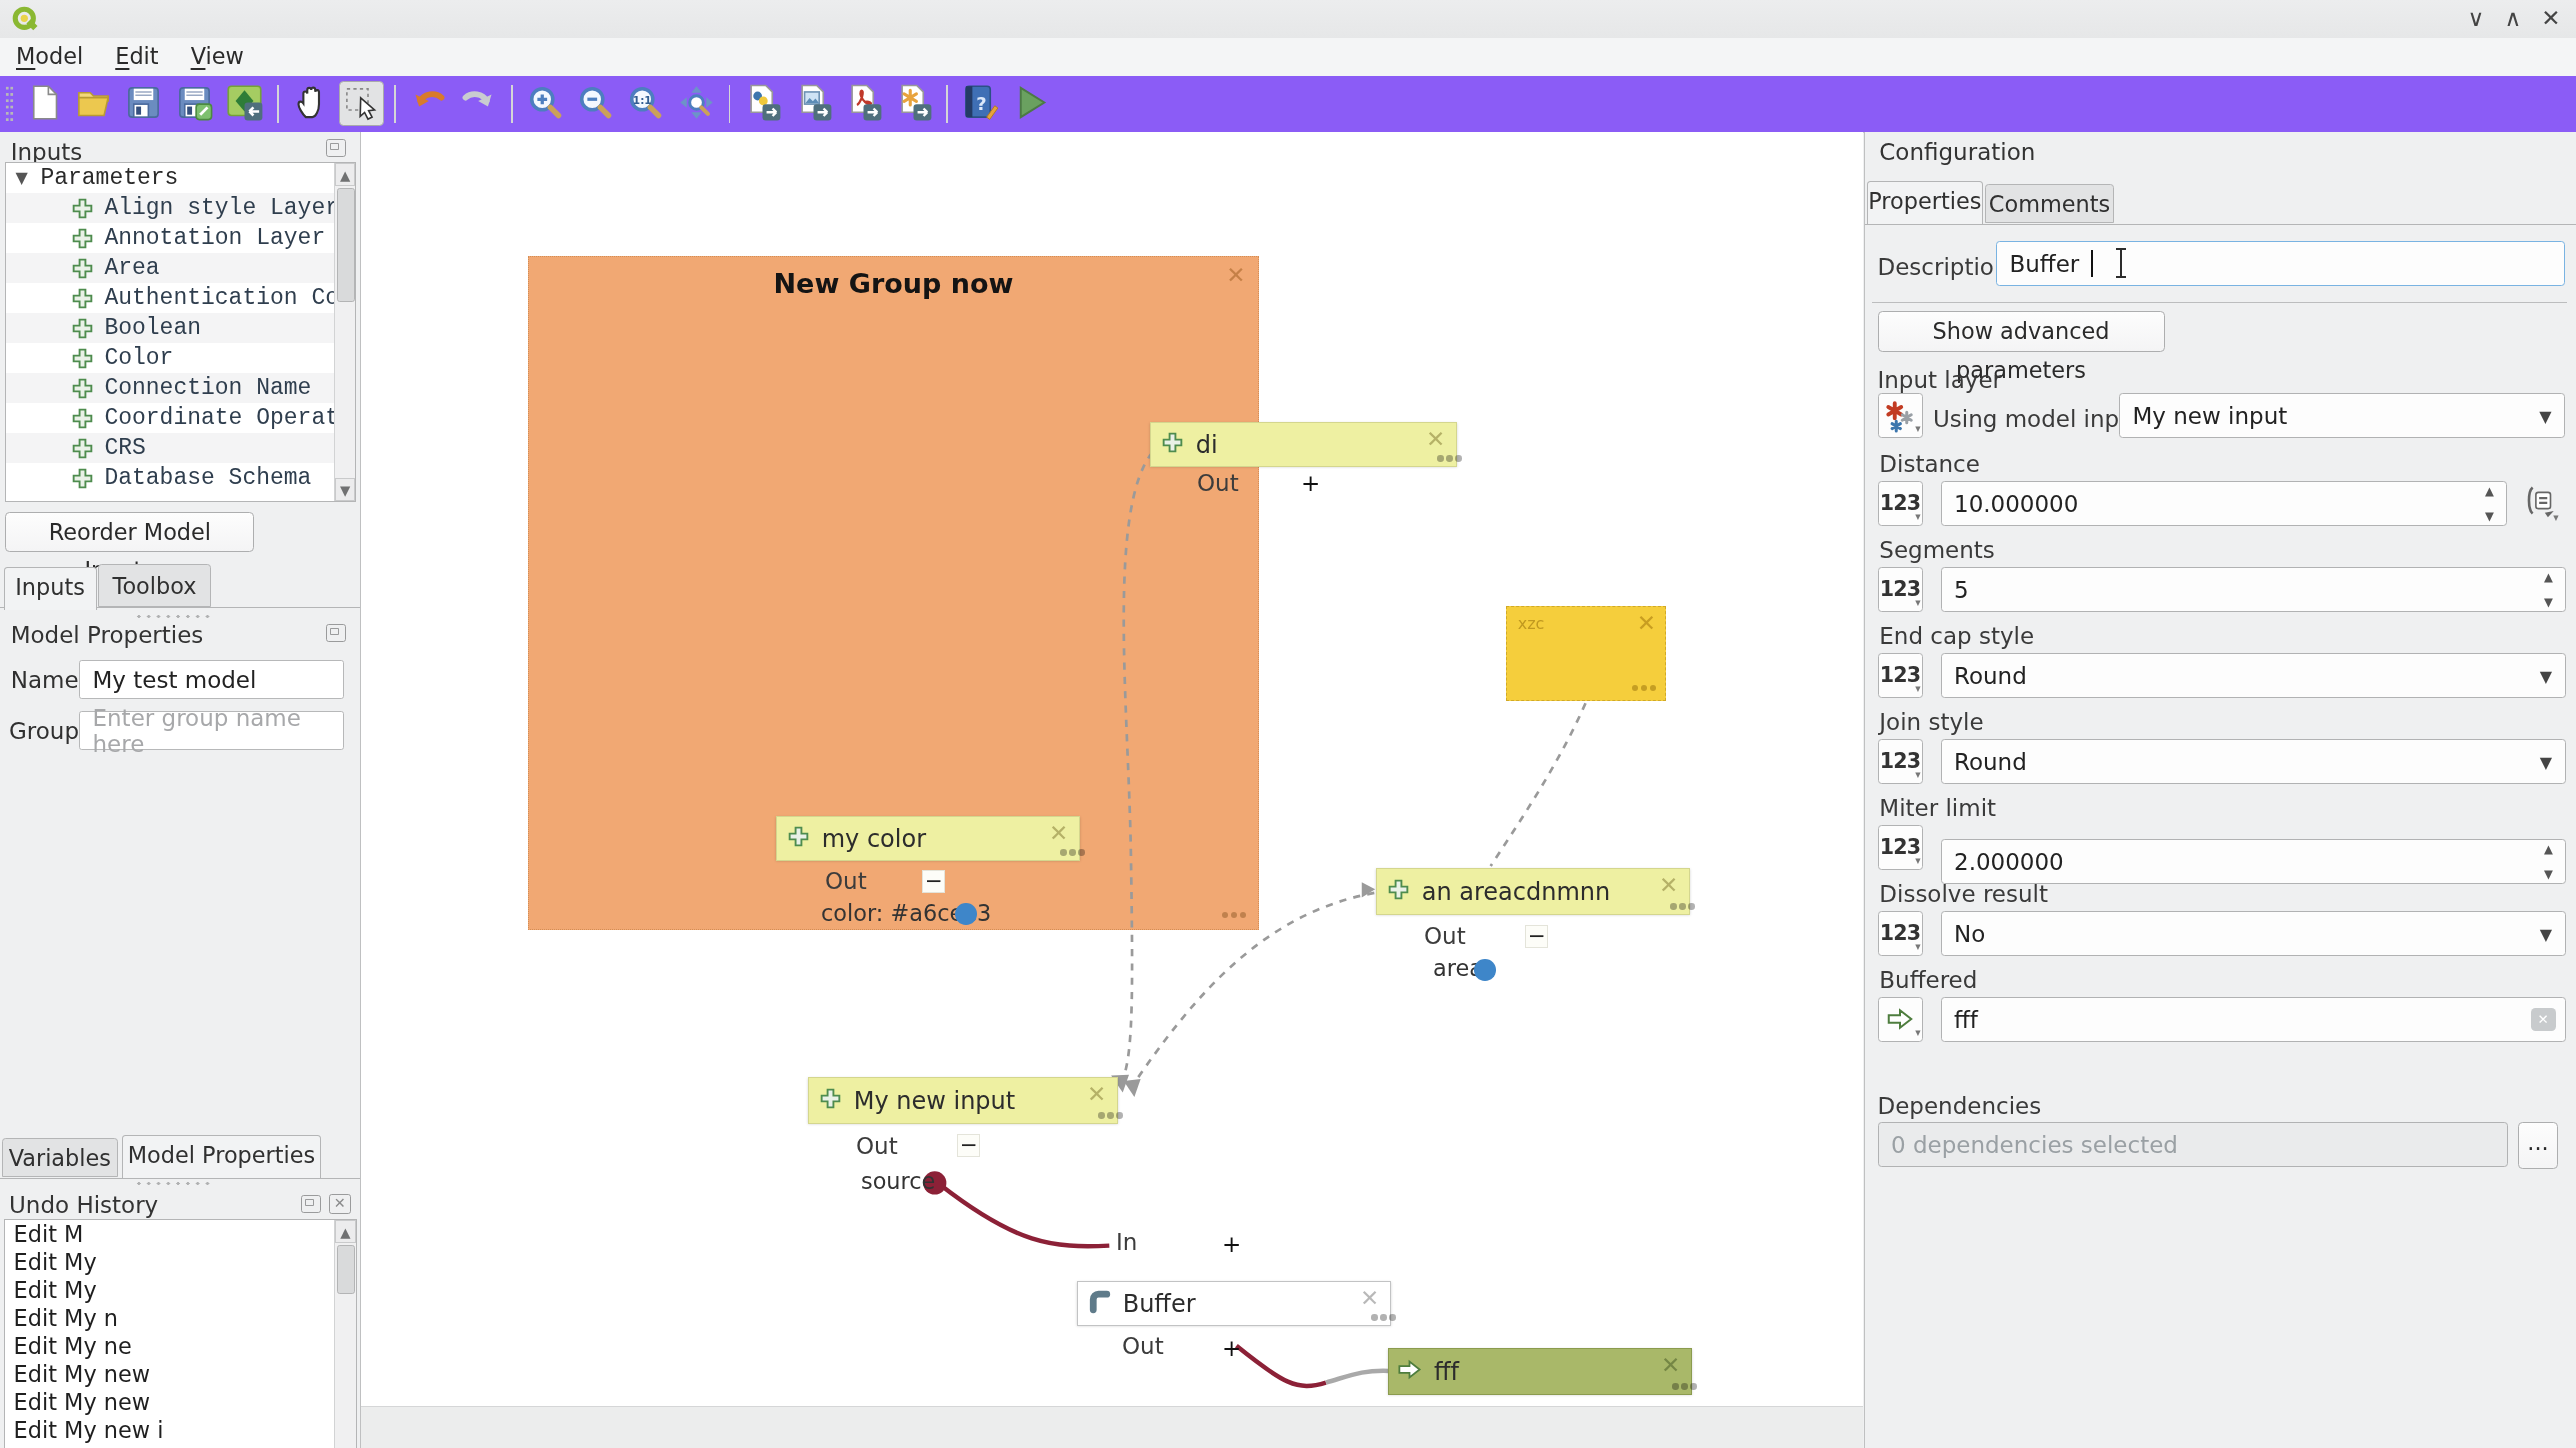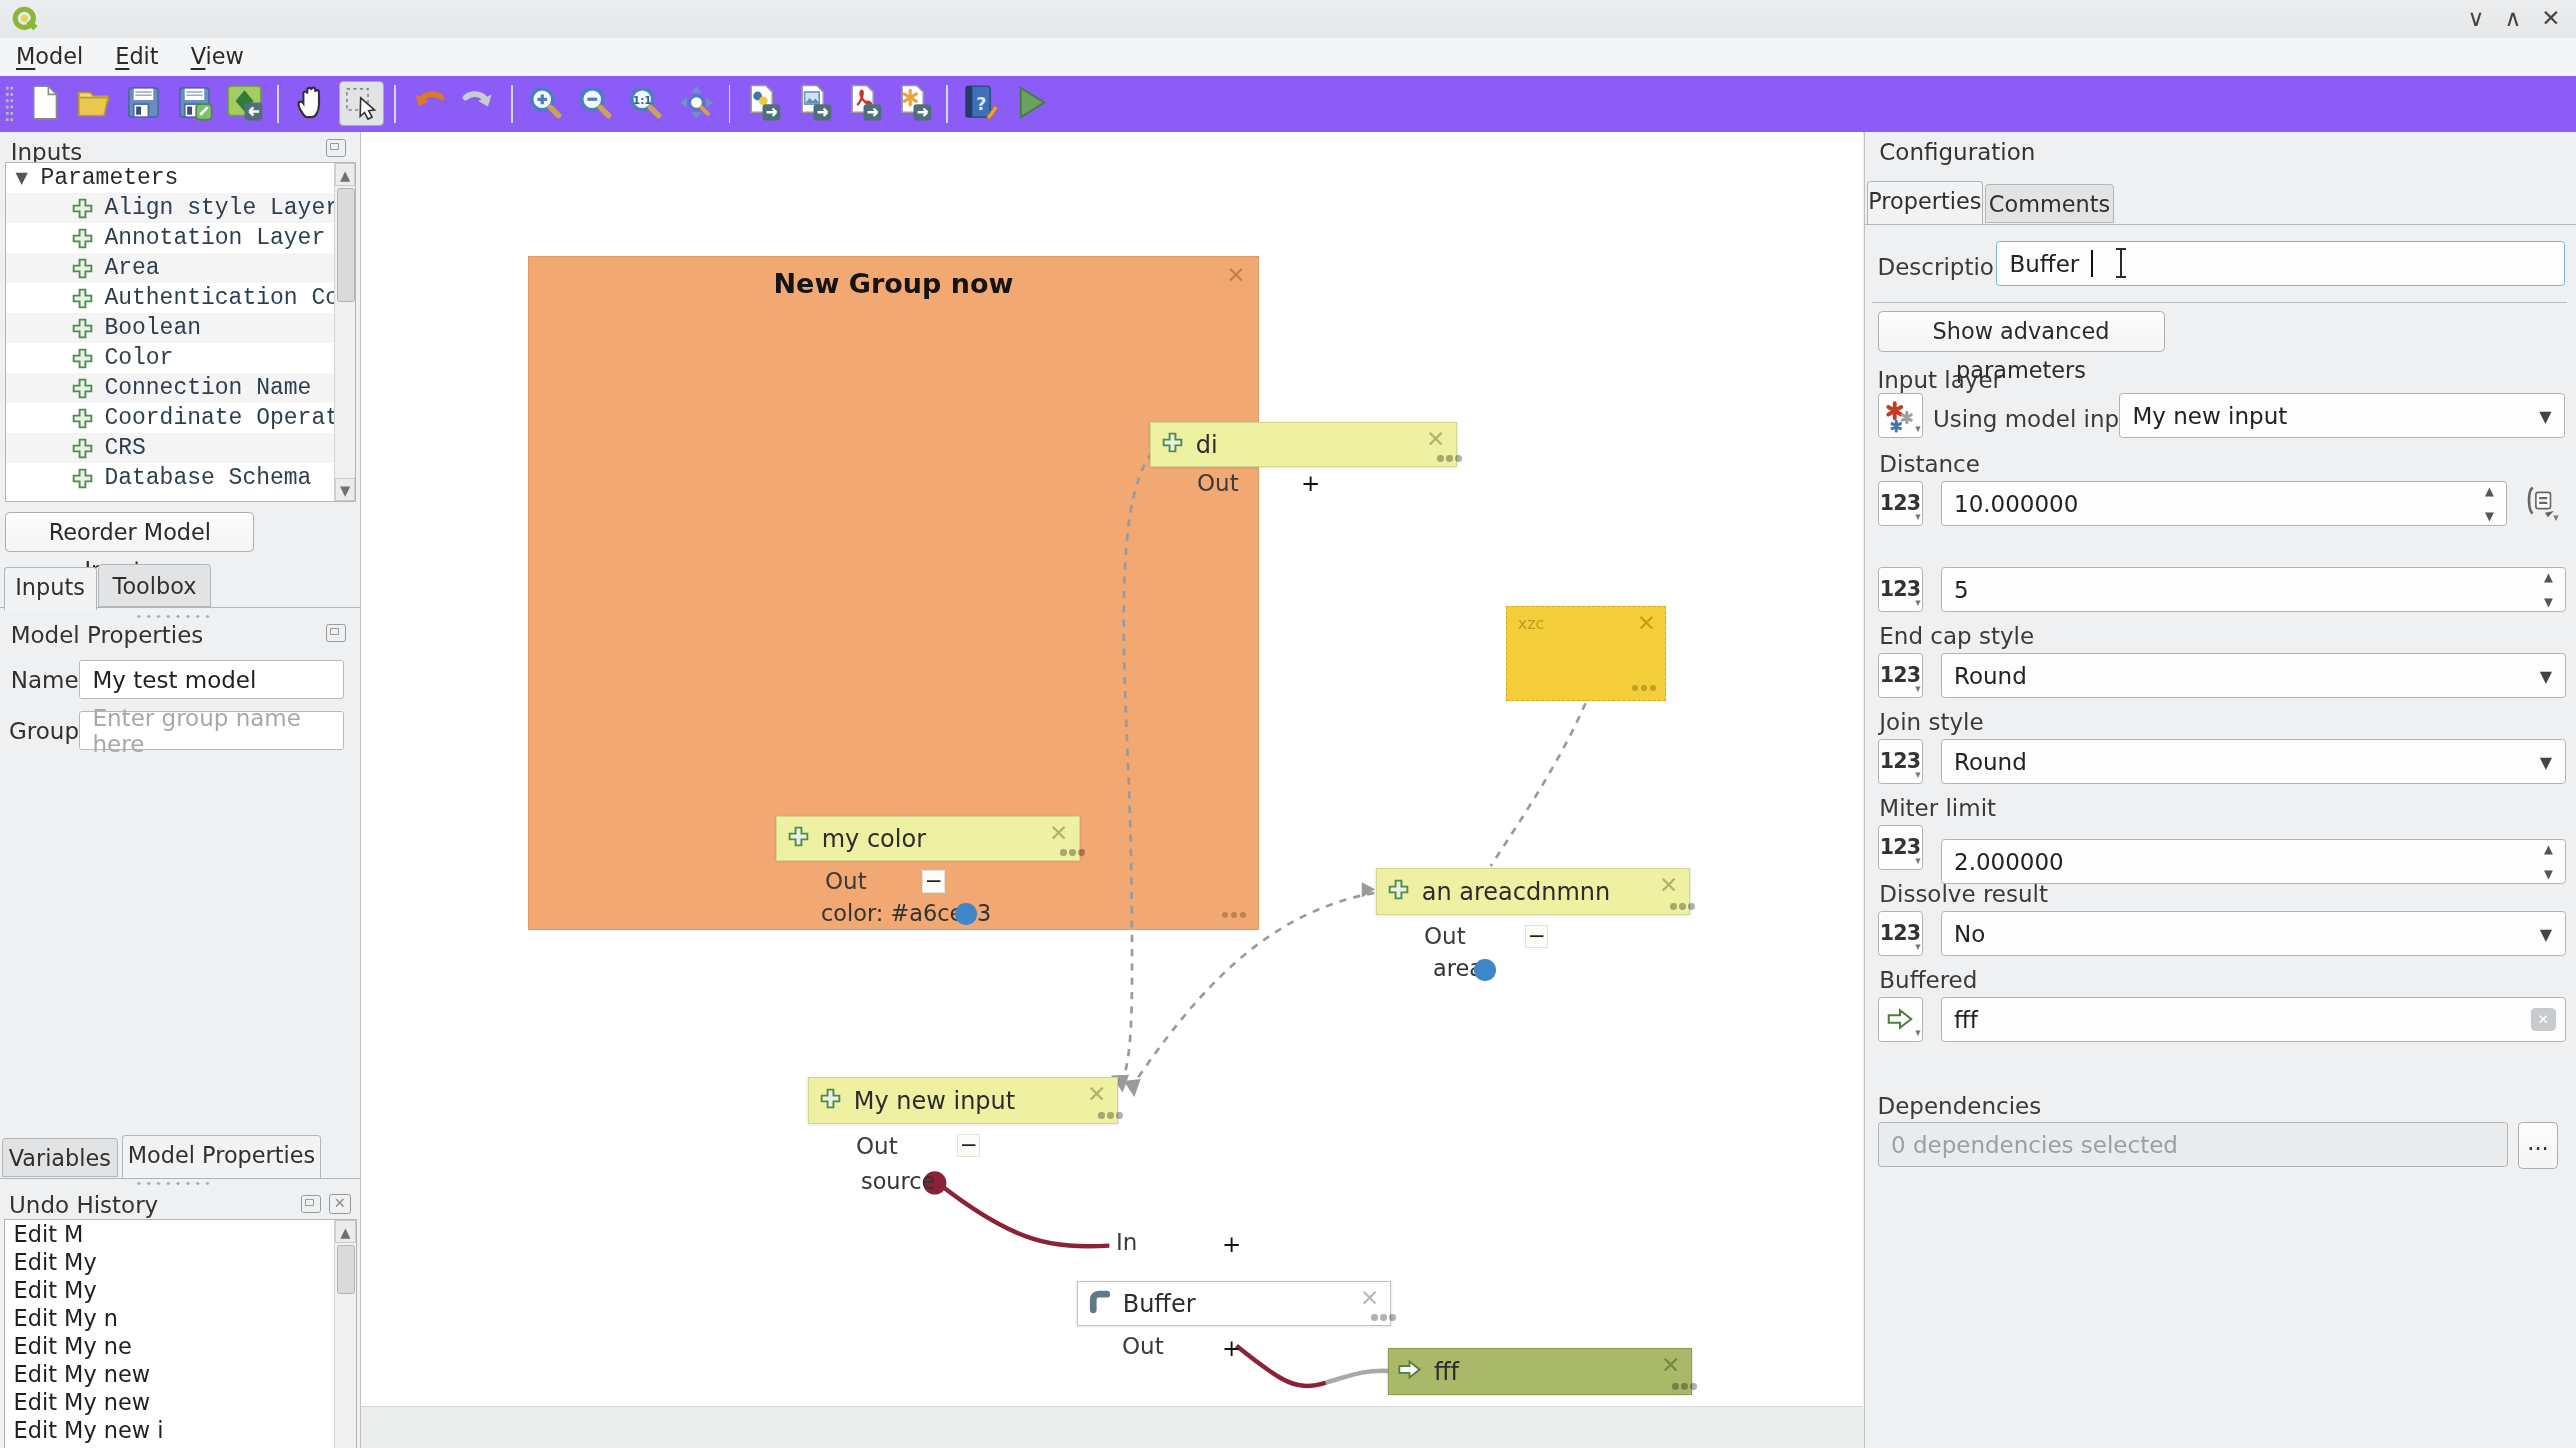--- a/index.html
+++ b/index.html
@@ -508,20 +508,21 @@
             </span>
           </div>
           <div class="num-btn" style="left: 637px; top: 30px; border: none; background: transparent;"><svg width="39" height="39" viewBox="0 0 24 24">
               <path d="M9 4c-3 2.5-3 13.5 0 16" fill="none" stroke="#666" stroke-width="1.6"></path>
               <rect x="11" y="7" width="9" height="10" rx="1.5" fill="#fff" stroke="#666"></rect>
               <path d="M13 10.5h5M13 13.5h5" stroke="#666" stroke-width="1.4"></path>
               <path d="M16.5 19.5l5.5-1-3.6 3.8z" fill="#666"></path>
             </svg></div>
         </div>
         <div style="position: relative; height: 86px;">
+          <div class="cfg-label" style="position: static; margin: 0px 0px 7.2px 1.8px;">Segments</div>
           <div class="num-btn" style="left: 0px; top: 30px;">123</div>
           <div class="ctl" style="left: 63px; top: 30px; width: 625px;">
             <span>5</span>
             <span class="spin">
               <span>▲</span>
               <span>▼</span>
             </span>
           </div>
         </div>
         <div style="position: relative; height: 86px;">

